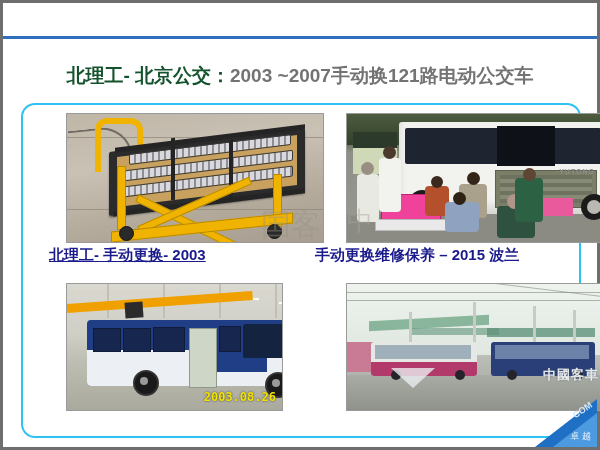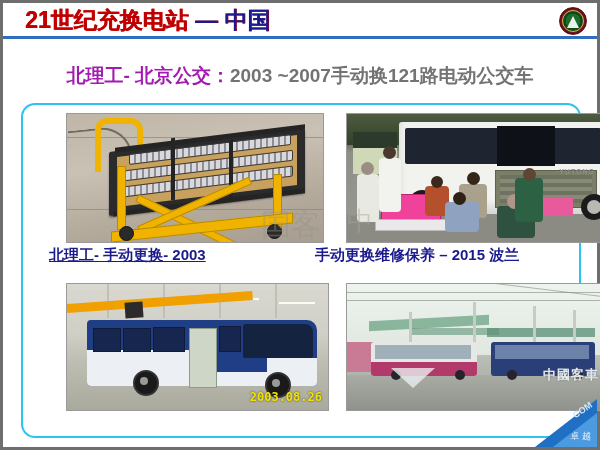--- a/index.html
+++ b/index.html
@@ -59,21 +59,21 @@
     position:absolute;left:0;top:33px;width:594px;height:3px;
     background:#2f6fbd;
   }
   
   .subtitle{
     position:absolute;left:0;top:60px;width:594px;
     text-align:center;
     font-size:19px;font-weight:bold;
     white-space:nowrap;
   }
-  .sub-red{color:#a21caf;}
+  .sub-red{color:#14532d;}
   .sub-blue{color:#737373;}
   
   .frame{
     position:absolute;left:18px;top:100px;
     width:560px;height:335px;
     border:2px solid #2ec2f3;
     border-radius:14px;
     box-sizing:border-box;
     background:#ffffff;
   }
@@ -144,21 +144,21 @@
   #ph2 .pinkcart{position:absolute;left:28px;top:105px;width:72px;height:10px;background:#e9e9e9;border:1px solid #b9b9b9;}
   #ph2 .pink2{position:absolute;left:196px;top:84px;width:30px;height:18px;background:#e85a9c;}
   #ph2 .p{position:absolute;border-radius:4px;}
   #ph2 .head{position:absolute;border-radius:50%;background:#2e2016;}
   #ph2 .yutong{position:absolute;right:8px;top:54px;font-size:7px;font-weight:bold;color:#8d8d8d;
       letter-spacing:1px;font-family:"Liberation Sans",sans-serif;}
   #ph2 .wm{position:absolute;left:0px;bottom:8px;font-size:26px;color:rgba(170,165,158,.45);
       font-family:"DejaVu Serif",serif;line-height:1;}
 
   
-  #ph3{left:26px;top:280px;width:263px;height:128px;
+  #ph3{left:26px;top:280px;width:217px;height:128px;
        background:linear-gradient(180deg,#d9d9d2 0%,#cfcfc6 40%,#bdbdb2 62%,#a9a99e 100%);}
   #ph3 .roofbeam{position:absolute;left:0;top:6px;width:100%;height:6px;background:#d8d5cc;}
   #ph3 .roofrib{position:absolute;top:0;width:2px;height:34px;background:#c2bfb5;}
   #ph3 .crane{position:absolute;left:0px;top:20px;width:186px;height:9px;background:#f0a000;
       transform:rotate(-4deg);transform-origin:left center;}
   #ph3 .craneblk{position:absolute;left:58px;top:18px;width:18px;height:16px;background:#2b2b2b;transform:rotate(-4deg);}
   #ph3 .lamp{position:absolute;height:2px;background:#fdfdf4;}
   #ph3 .bus{position:absolute;left:20px;top:36px;width:230px;height:66px;background:#1f3e86;
       border-radius:4px 10px 4px 4px;}
   #ph3 .buslower{position:absolute;left:20px;top:74px;width:230px;height:28px;background:#eceff3;
@@ -221,29 +221,20 @@
   .corner .cn{
     position:absolute;right:6px;bottom:4px;font-size:9px;color:#e2f0fc;
     font-family:"DejaVu Serif",serif;white-space:nowrap;
   }
 </style>
 </head>
 <body>
 
 <div class="slide">
 
-  <div class="header">
-    <div class="title-main">
-      <span>21世纪充换电站</span><span class="title-dash"> — </span><span class="title-cn">中国</span>
-    </div>
-    <div class="logo">
-      <div class="ring"></div>
-      <div class="tree"></div>
-    </div>
-  </div>
   <div class="header-rule"></div>
 
   <div class="subtitle">
     <span class="sub-red">北理工- 北京公交：</span><span class="sub-blue">2003 ~2007手动换121路电动公交车</span>
   </div>
 
   <div class="frame"></div>
 
   <div class="photo" id="ph1">
     <div class="floorline"></div>

